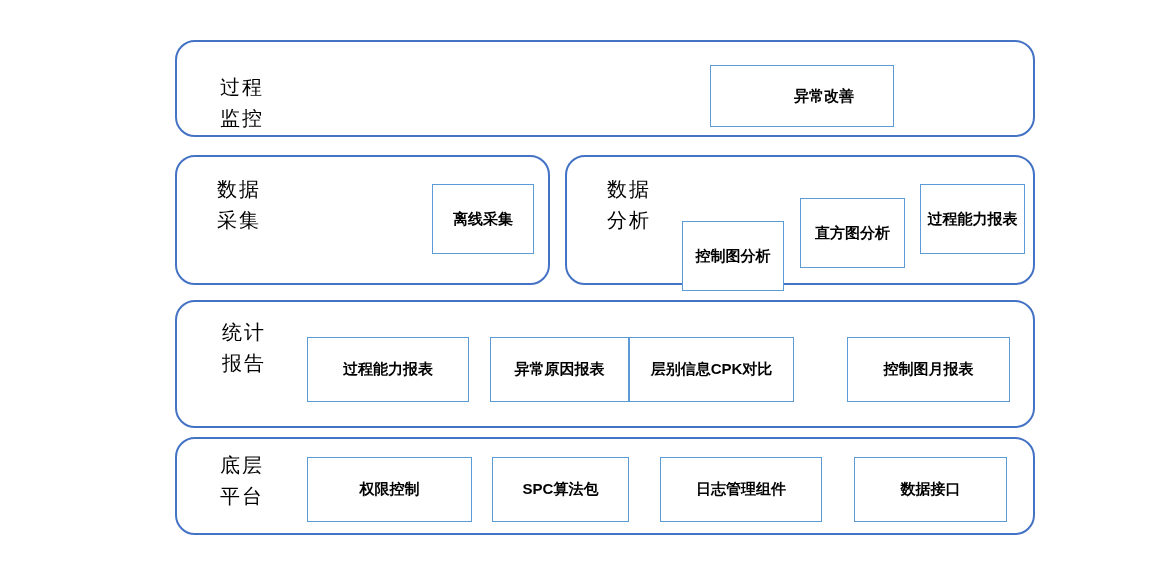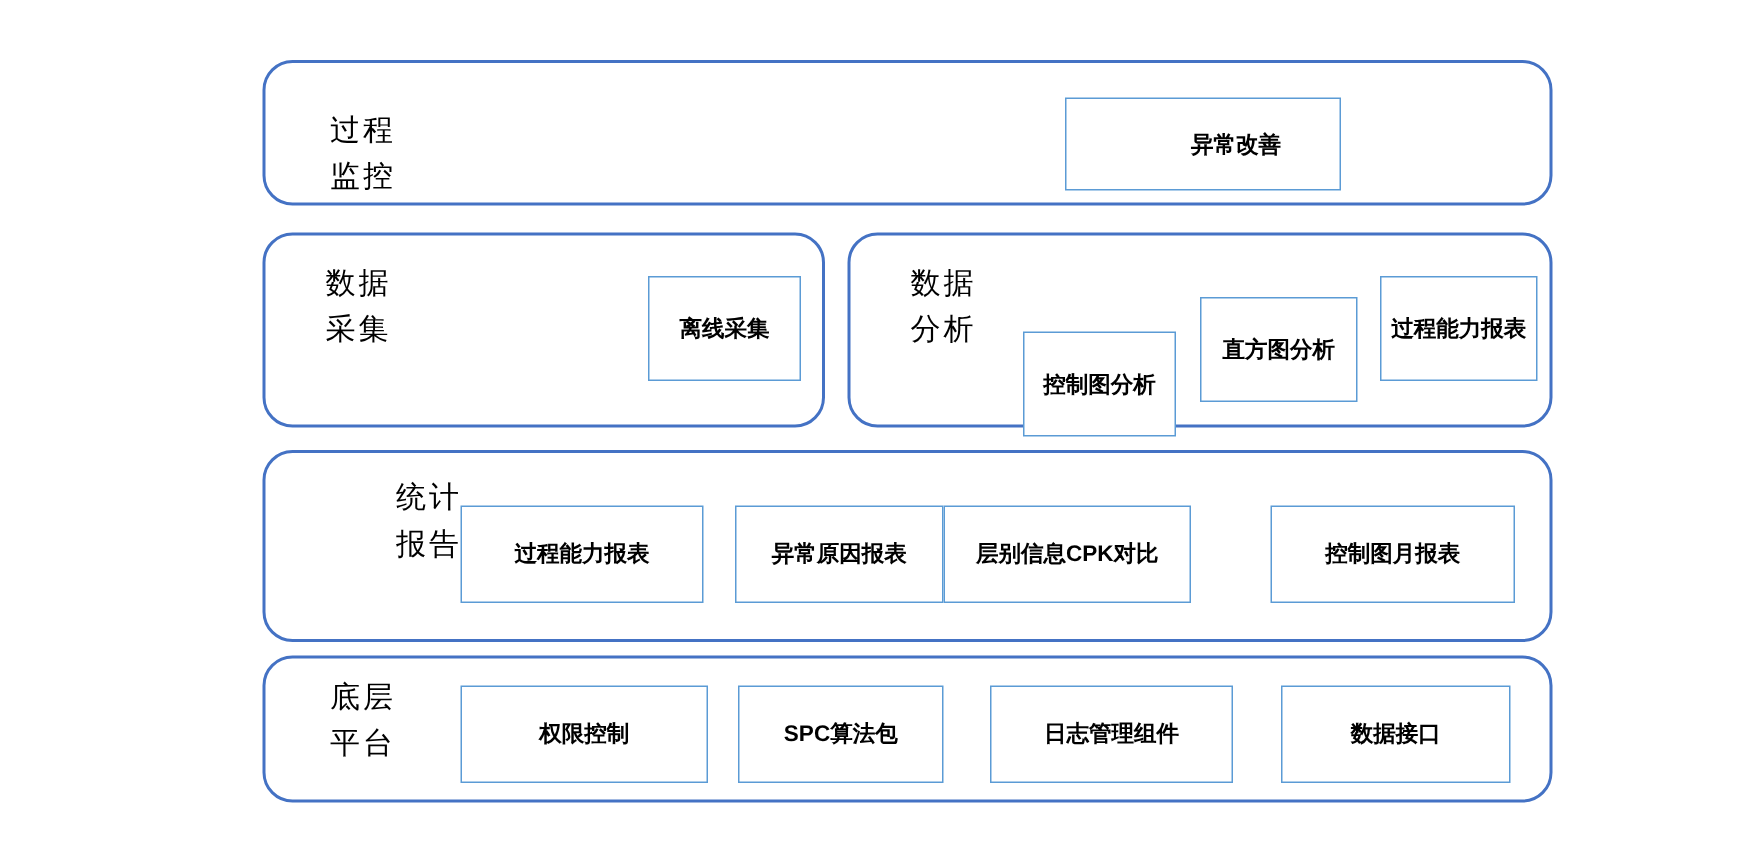--- a/index.html
+++ b/index.html
@@ -70,21 +70,21 @@
     <div class="section-label" style="left:40px; top:17px;">
       <div>数据</div>
       <div>分析</div>
     </div>
     <div class="module" style="left:115px; top:27px; width:102px; height:70px;margin-top:37px;">控制图分析</div>
     <div class="module" style="left:233px; top:27px; width:105px; height:70px;margin-top:14px;">直方图分析</div>
     <div class="module" style="left:353px; top:27px; width:105px; height:70px;">过程能力报表</div>
   </div>
 
   <div class="section" style="left:175px; top:300px; width:860px; height:128px;">
-    <div class="section-label" style="left:45px; top:15px;margin-left:42px;">
+    <div class="section-label" style="left:45px; top:15px;">
       <div>统计</div>
       <div>报告</div>
     </div>
     <div class="module" style="left:130px; top:35px; width:162px; height:65px;">过程能力报表</div>
     <div class="module" style="left:313px; top:35px; width:139px; height:65px;">异常原因报表</div>
     <div class="module" style="left:452px; top:35px; width:165px; height:65px;">层别信息CPK对比</div>
     <div class="module" style="left:670px; top:35px; width:163px; height:65px;">控制图月报表</div>
   </div>
 
   <div class="section" style="left:175px; top:437px; width:860px; height:98px;text-decoration:underline;">

